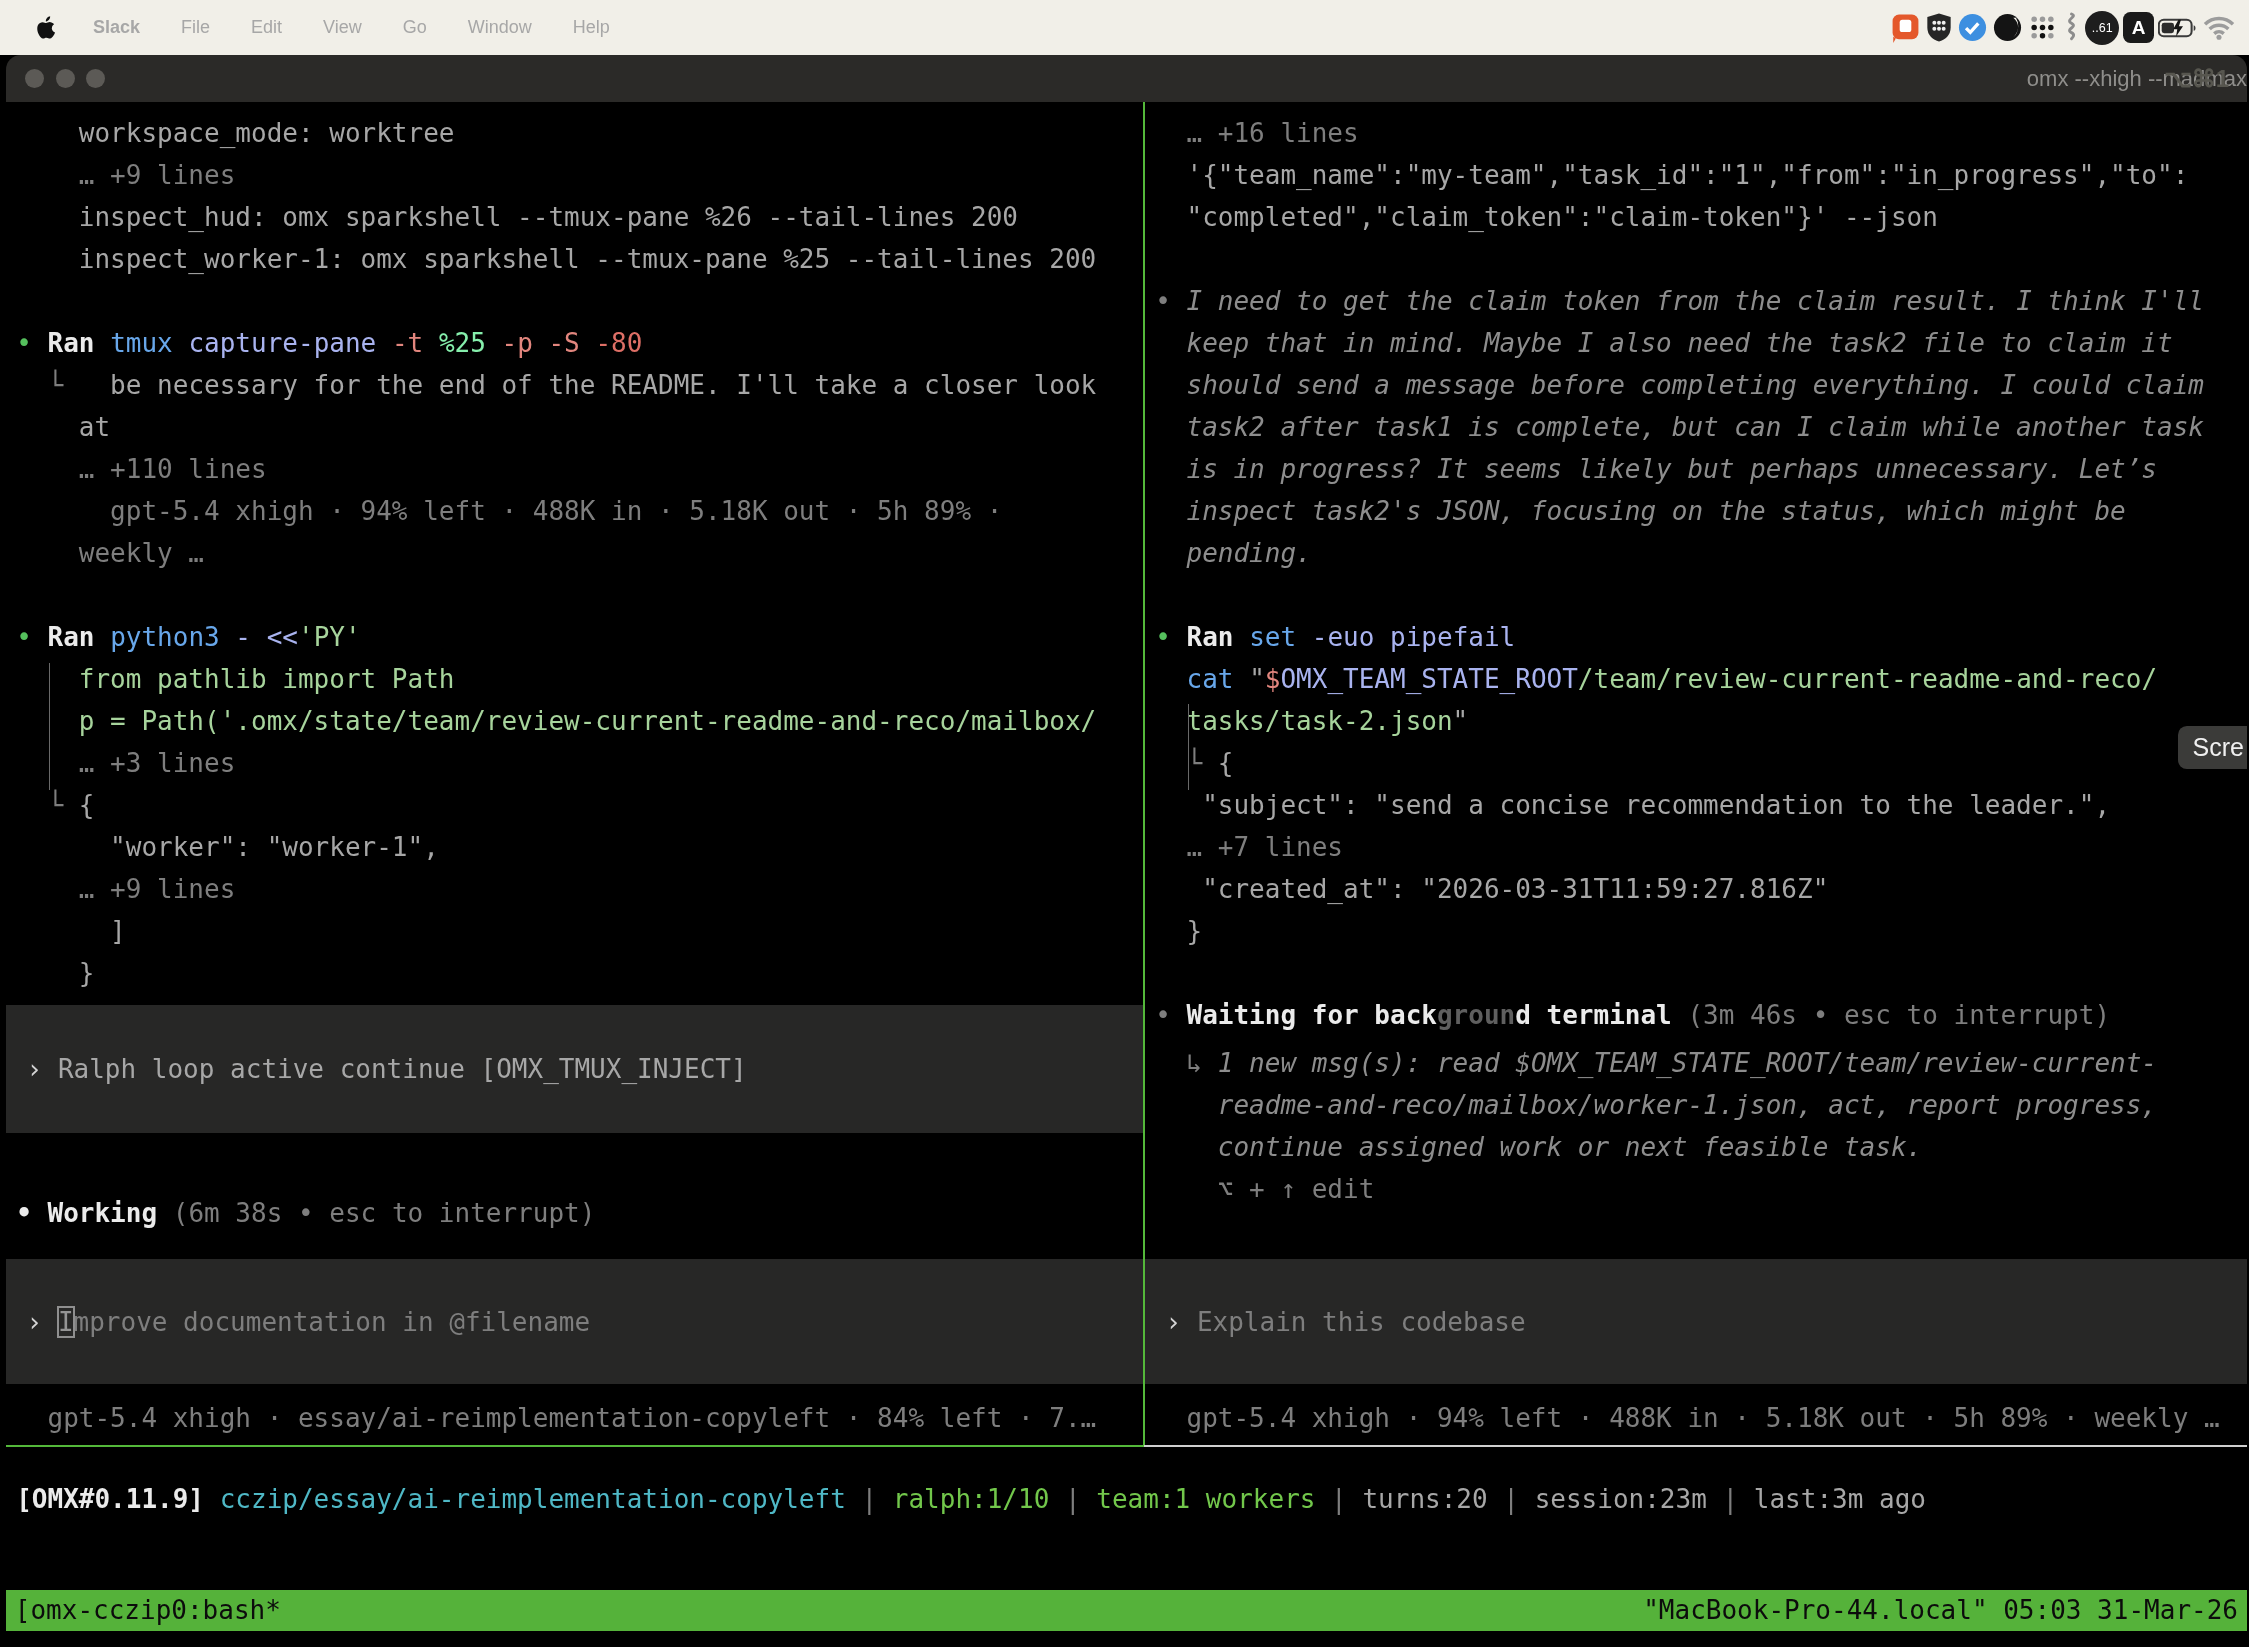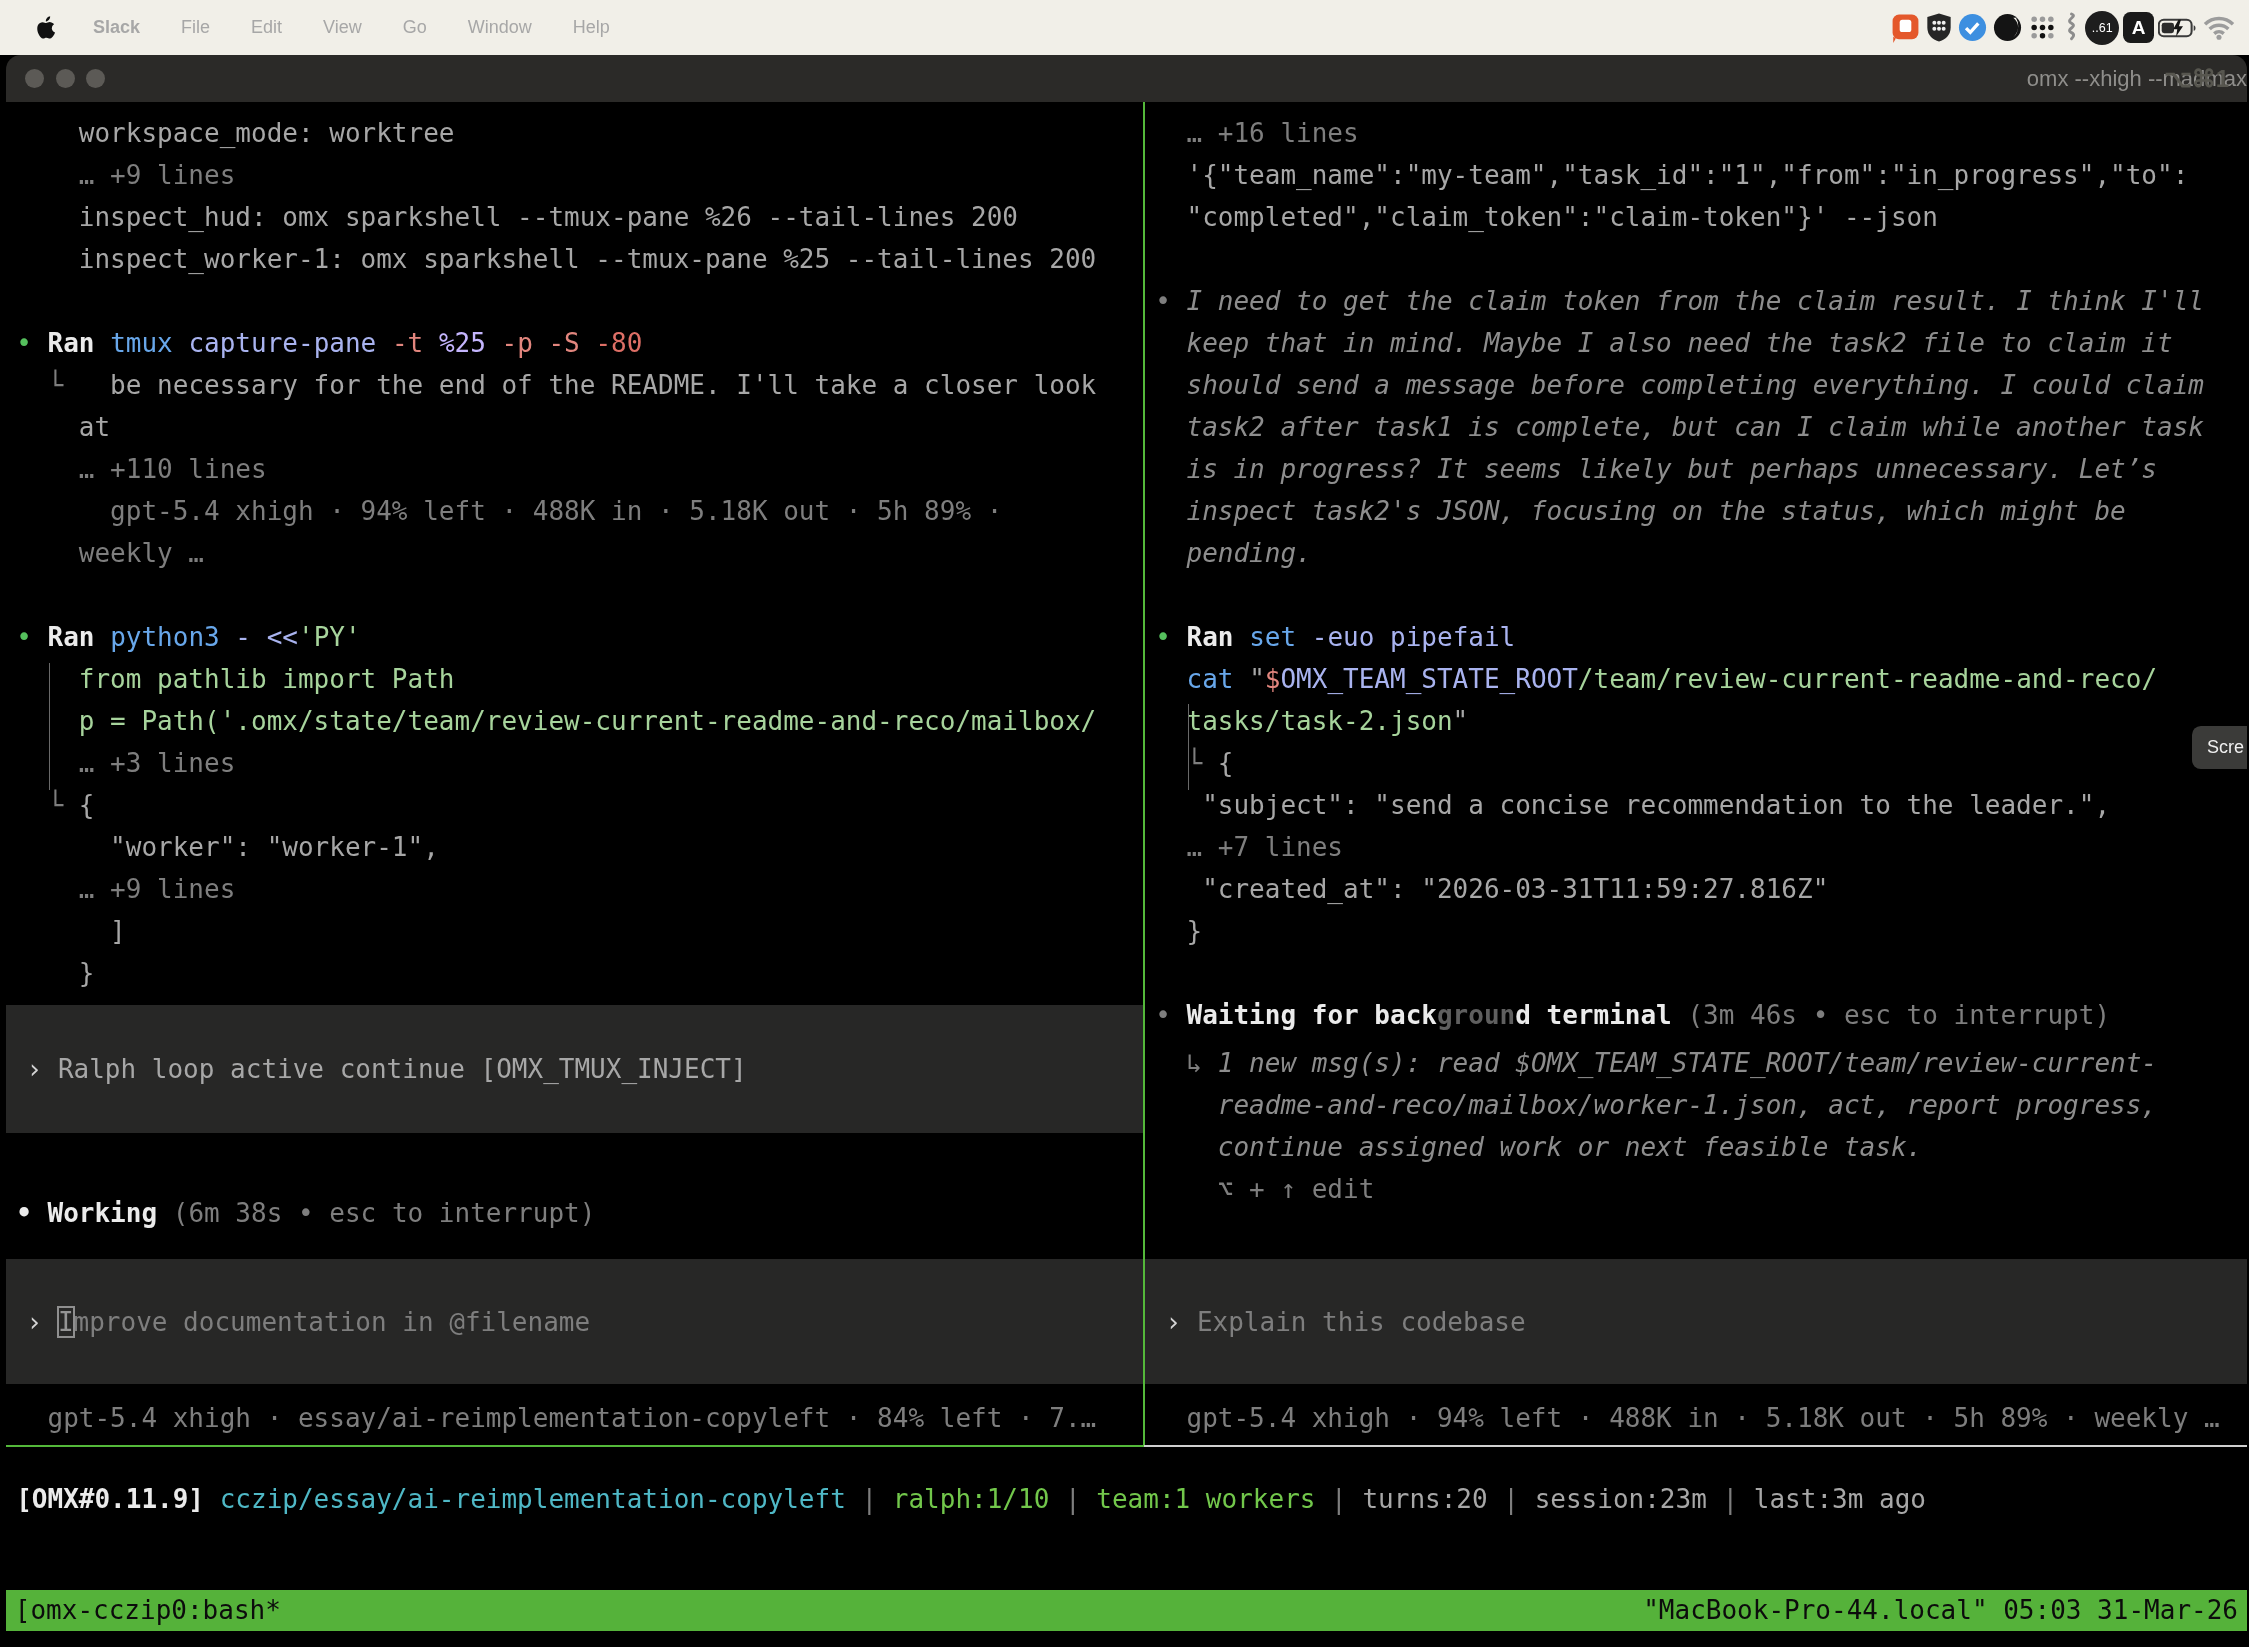--- a/index.html
+++ b/index.html
@@ -38,34 +38,34 @@
   .pane{position:absolute;top:0;height:1343px;overflow:hidden;
         padding:10.3px 0 0 10.3px;box-sizing:border-box;}
   .pane-left{left:0;width:1137px;}
   .pane-right{left:1139px;right:0;}
   .divider{position:absolute;top:0;left:1137px;width:2.2px;height:1343px;background:#54b83a;}
 
   .tl{white-space:pre;height:42px;line-height:42px;font-size:26px;color:#a7a7a7;}
   .out{color:#a7a7a7}.dim{color:#7e7e7e}
   .wb{color:#ebebeb;font-weight:bold}.shim{color:#5f5f5f;font-weight:bold}
   .gb{color:#55c05d}.blue{color:#68a7ea}.lav{color:#a9b3ef}.pink{color:#e2867e}
-  .orn{color:#c4b5fd}.red{color:#de6f66}.code{color:#a7d49c}
+  .orn{color:#86efac}.red{color:#de6f66}.code{color:#a7d49c}
   .it{color:#8d8d8d;font-style:italic}.chev{color:#d4d4d4}
   .cyan{color:#4fb8c6}.sg{color:#72c74b}
   .cur{color:#949494;outline:2.2px solid #8f8f8f;outline-offset:-1.5px;}
 
   .band{background:#272726;height:128px;display:flex;align-items:center;
         margin-left:-10.3px;padding-left:20.7px;}
   .band-abs{position:absolute;left:0;right:0;bottom:61px;height:125px;margin-left:0;}
   .pane-status{position:absolute;left:0;bottom:5.9px;padding-left:10.3px;}
   .guide{position:absolute;width:1.5px;background:#696969;}
   .spacer{width:100%;}
 
   .tooltip{position:absolute;top:624px;right:0;height:43px;background:#3b3b39;color:#f0f0f0;
-           border-radius:8.9px 0 0 8.9px;font-family:"Liberation Sans",sans-serif;font-size:18px;
+           border-radius:8.9px 0 0 8.9px;font-family:"Liberation Sans",sans-serif;font-size:25px;
            line-height:43px;padding:0 3px 0 14.8px;z-index:6;}
 
   
   .hborder{position:absolute;top:1390px;left:0;right:0;height:2.2px;
            background:linear-gradient(90deg,#54b83a 0px,#54b83a 1138px,#cfcfcf 1138px);}
   .omx{position:absolute;top:1392px;left:0;right:0;height:164px;background:#000;
        padding:31px 0 0 10.3px;box-sizing:border-box;font-family:"DejaVu Sans Mono",monospace;}
   .tmuxbar{position:absolute;top:1535px;left:0;right:0;height:41px;background:#55b23a;
            color:#0c0c0c;font-family:"DejaVu Sans Mono",monospace;font-size:26px;
            line-height:41px;display:flex;justify-content:space-between;

